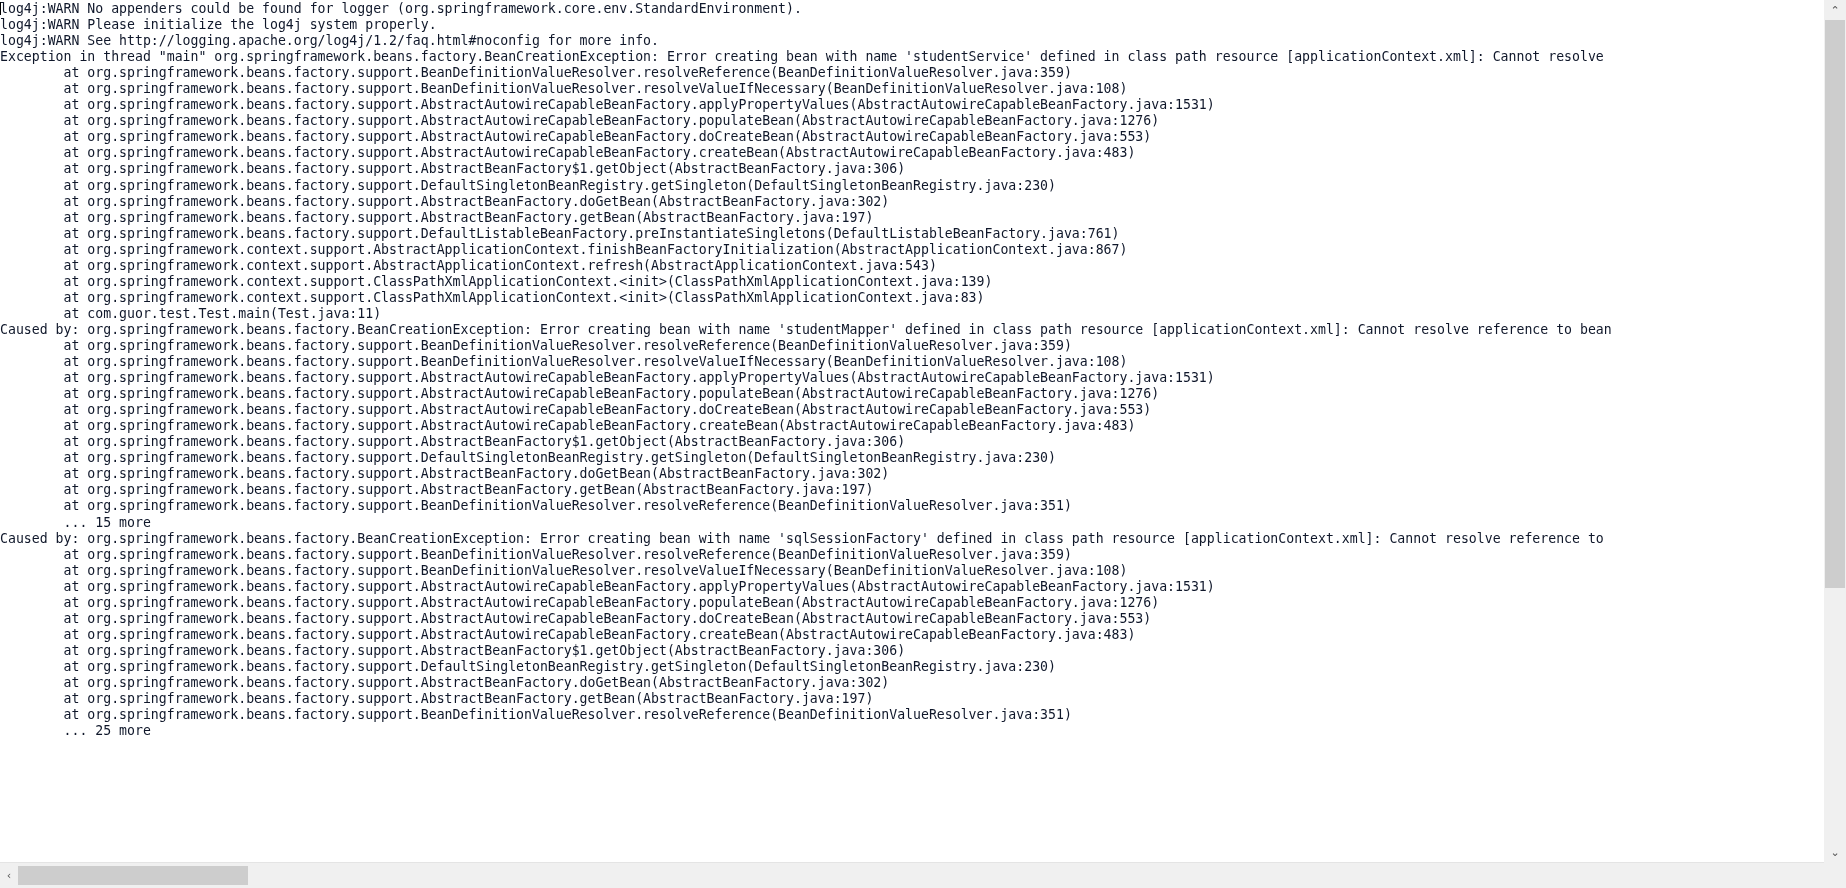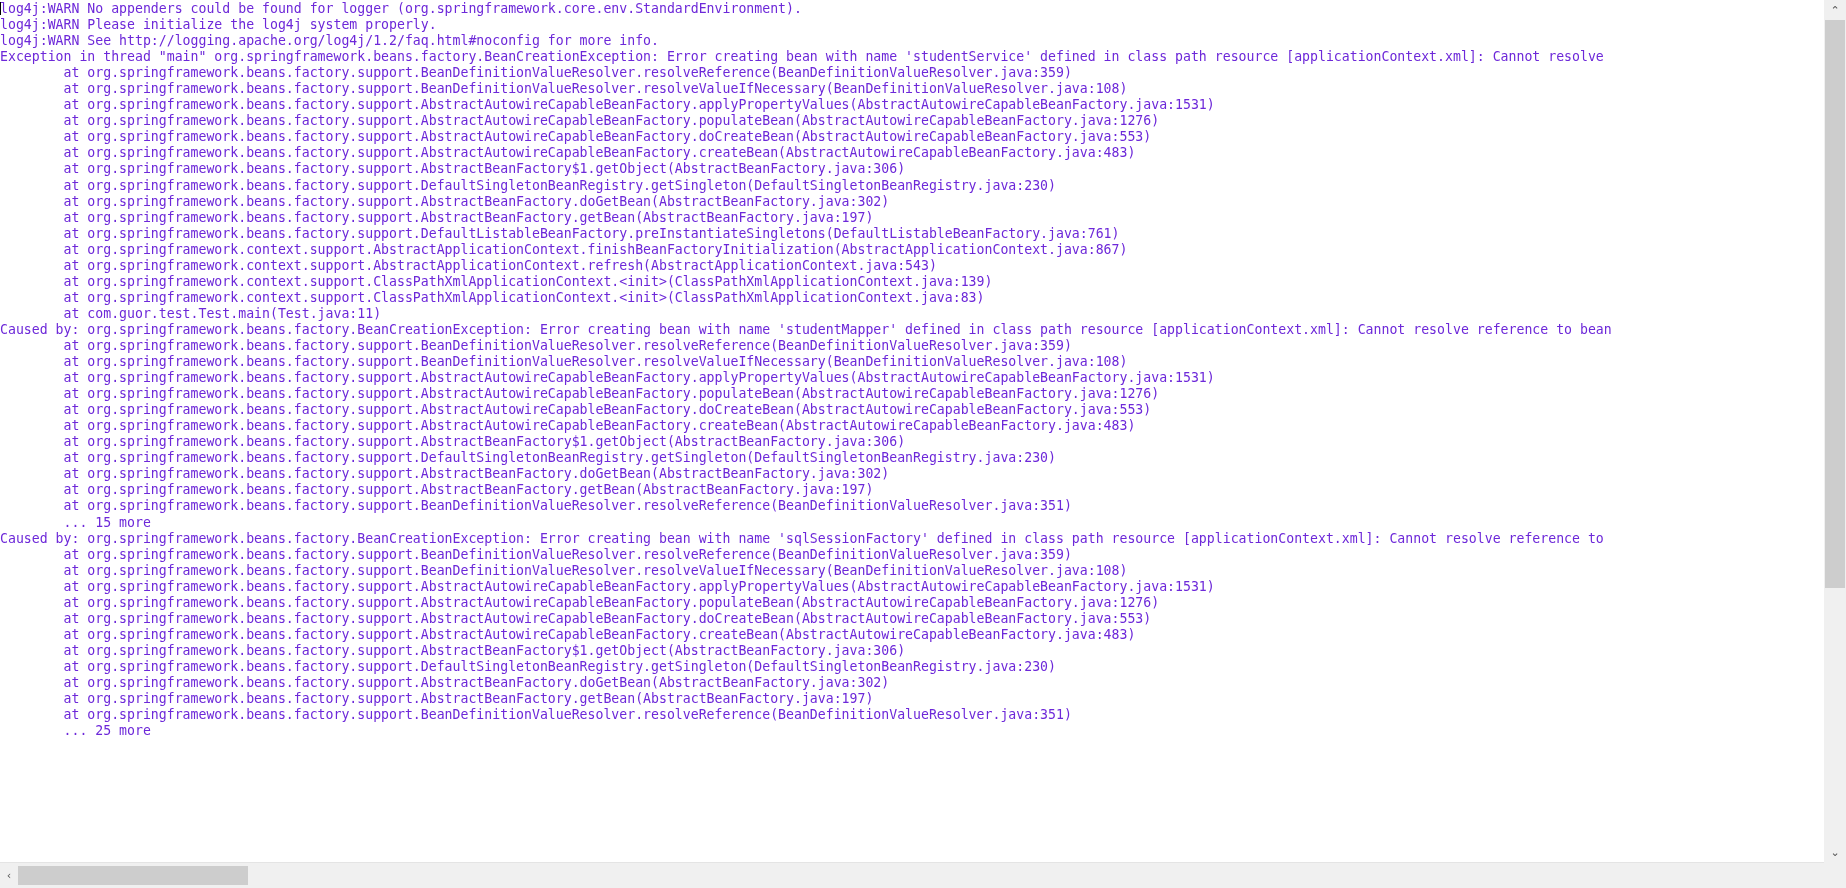--- a/index.html
+++ b/index.html
@@ -44,21 +44,21 @@
     letter-spacing: 0px;
     color: #ff0000;
   }
 
   .console-line {
     white-space: pre;
     height: 16.05px;
     font-family: "DejaVu Sans Mono", "Liberation Mono", monospace;
     font-size: 13.2px;
     line-height: 16.05px;
-    color: #6d28d9;
+    color: #0f172a;
     margin: 0;
     padding: 0;
   }
 
   
   #text-caret {
     position: absolute;
     left: 0px;
     top: 2px;
     width: 1px;

